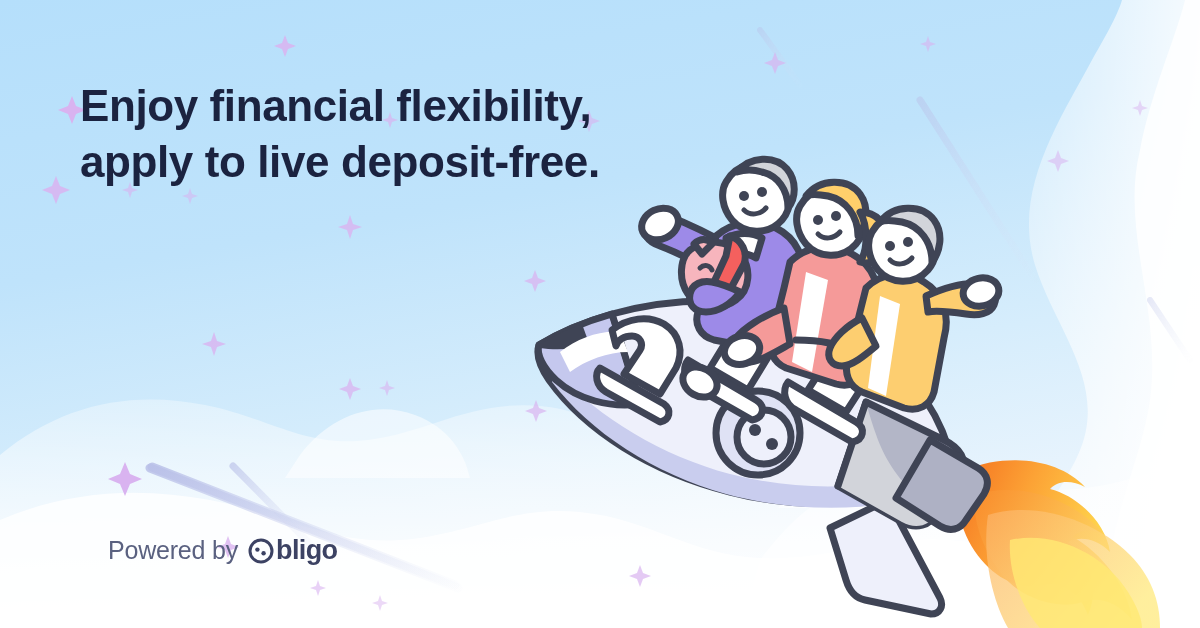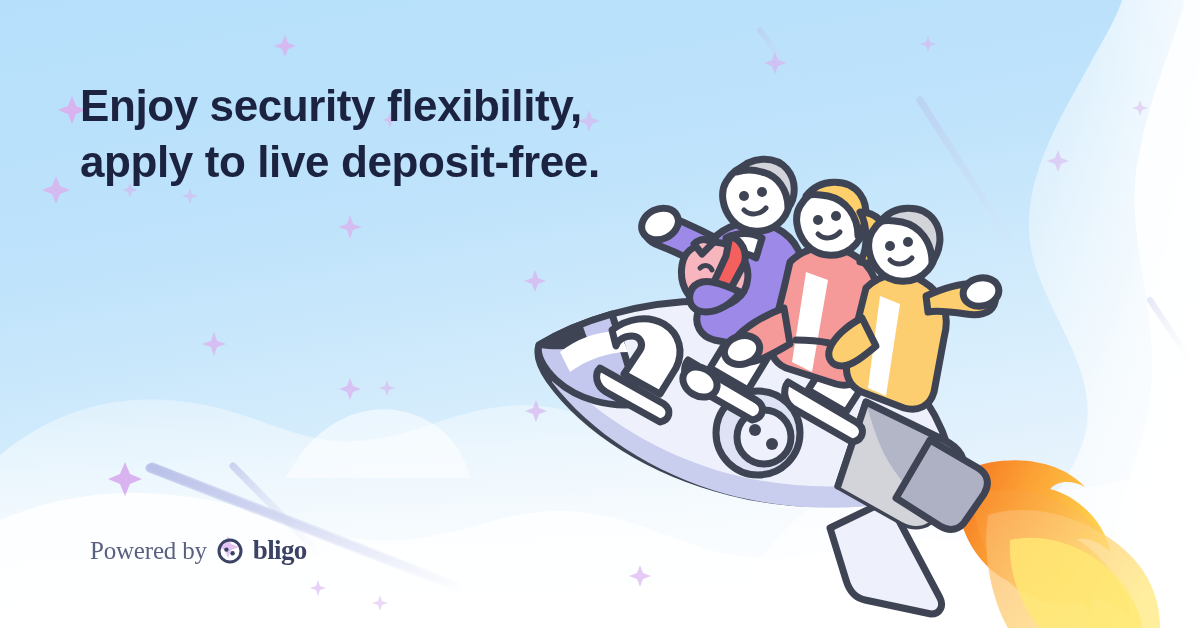--- a/index.html
+++ b/index.html
@@ -48,38 +48,37 @@
     color: #23294a;
     font-size: 25px;
     font-weight: normal;
     line-height: 1.34;
     letter-spacing: -0.1px;
     white-space: pre-line;
   }
   
   .footer-logo {
     position: absolute;
-    left: 90px;
+    left: 108px;
     top: 535px;
     display: flex;
     align-items: center;
     gap: 9px;
     z-index: 45;
-    font-family: Liberation Serif, serif;
   }
   .powered-by {
     color: #5a6180;
     font-size: 25px;
     font-weight: normal;
     letter-spacing: -0.2px;
   }
   .obligo-lockup {
     display: flex;
     align-items: center;
-    gap: 9px;
+    gap: 1px;
   }
   .obligo-word {
     color: #3c4263;
     font-size: 27px;
     font-weight: bold;
     letter-spacing: -0.6px;
   }
   svg { display: block; }
 </style>
 </head>
@@ -339,21 +338,21 @@
                  C932,242 920,226 902,222 C892,220 884,220 880,222 Z" fill="#d2d4da"></path>
         <circle cx="890" cy="246" r="5" fill="#3f4455" stroke="none"></circle>
         <circle cx="908" cy="242" r="5" fill="#3f4455" stroke="none"></circle>
         <path d="M890,260 C896,266 906,265 912,258" stroke="#3f4455" stroke-width="5" fill="none"></path>
       </g>
 
     </g>
   </svg>
 
   <div class="text-block">
-    <h1 class="headline">Enjoy security flexibility,
+    <h1 class="headline">Enjoy financial flexibility,
 apply to live deposit-free.</h1>
   </div>
 
   <div class="footer-logo">
     <span class="powered-by">Powered by</span>
     <span class="obligo-lockup">
       <svg width="28" height="28" viewBox="0 0 28 28">
         <circle cx="14" cy="14" r="11" fill="none" stroke="#3c4263" stroke-width="3"></circle>
         <circle cx="10.4" cy="12.6" r="2.2" fill="#3c4263"></circle>
         <circle cx="16.6" cy="16.2" r="2.2" fill="#3c4263"></circle>

